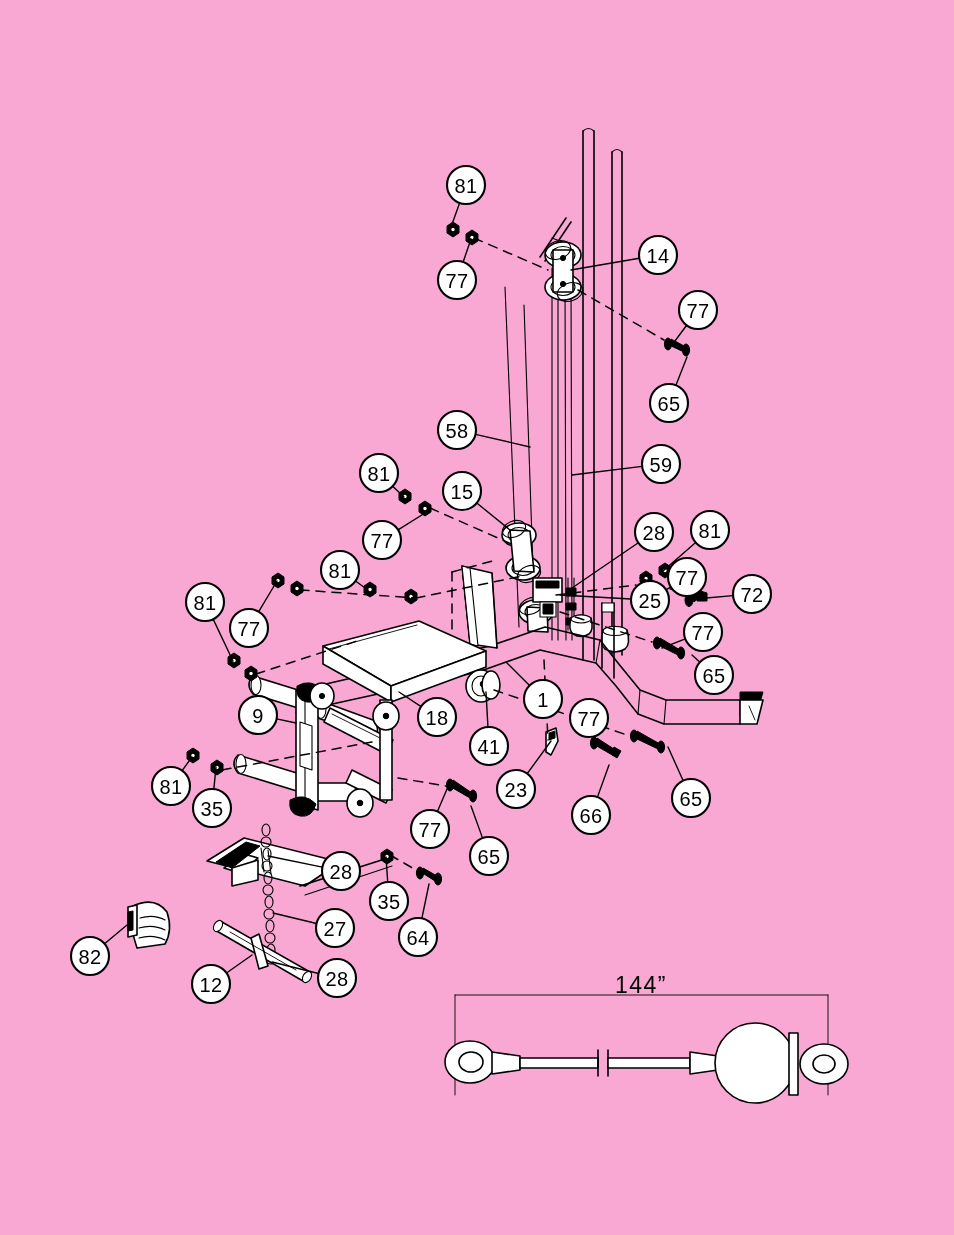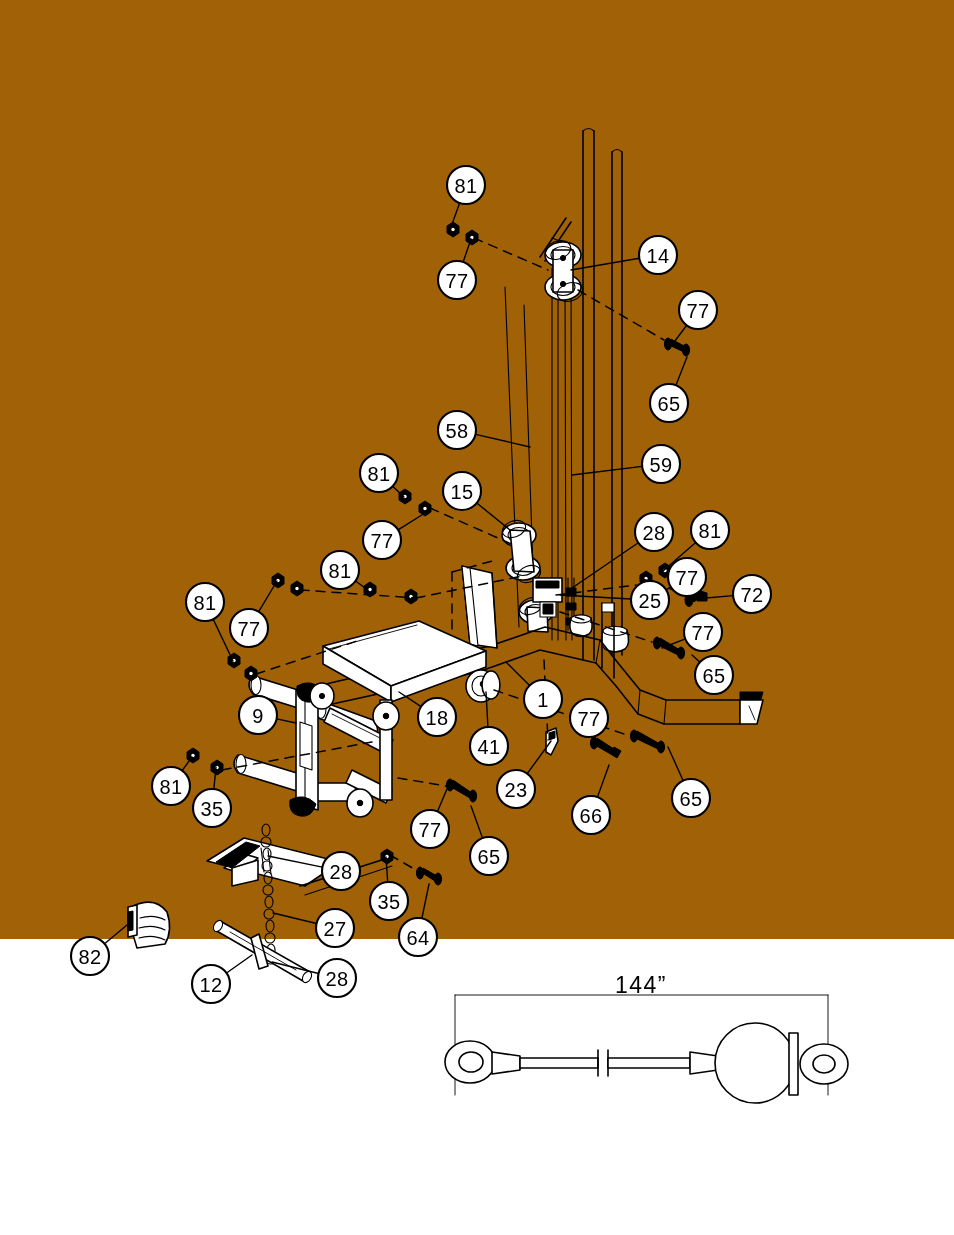--- a/index.html
+++ b/index.html
@@ -2,21 +2,21 @@
 <html><head>
 <meta charset="utf-8">
 <title>Exploded Assembly Diagram</title>
 <style>
   html,body{margin:0;padding:0;background:#ffffff;}
   body{
     width:954px;height:1235px;overflow:hidden;
     font-family:"Liberation Sans", sans-serif;
     color:#000;
   }
-  #sheet{position:relative;width:954px;height:939px;background:#a16207;}
+  #sheet{position:relative;width:954px;height:1235px;background:#f9a8d4;}
   svg#diagram{position:absolute;left:0;top:0;width:954px;height:1235px;display:block;}
   .ln{fill:none;stroke:#000;stroke-width:1.6;stroke-linecap:round;stroke-linejoin:round;}
   .ln-thin{fill:none;stroke:#000;stroke-width:1.1;stroke-linecap:round;stroke-linejoin:round;}
   .ln-hair{fill:none;stroke:#000;stroke-width:0.9;stroke-linecap:round;stroke-linejoin:round;}
   .leader{fill:none;stroke:#000;stroke-width:1.4;stroke-linecap:round;}
   .dash{fill:none;stroke:#000;stroke-width:1.5;stroke-linecap:round;
         stroke-dasharray:9 7;}
   .fillw{fill:#ffffff;stroke:#000;stroke-width:1.6;stroke-linejoin:round;}
   .fillw-thin{fill:#ffffff;stroke:#000;stroke-width:1.1;stroke-linejoin:round;}
   .fillk{fill:#000000;stroke:#000;stroke-width:1;}

